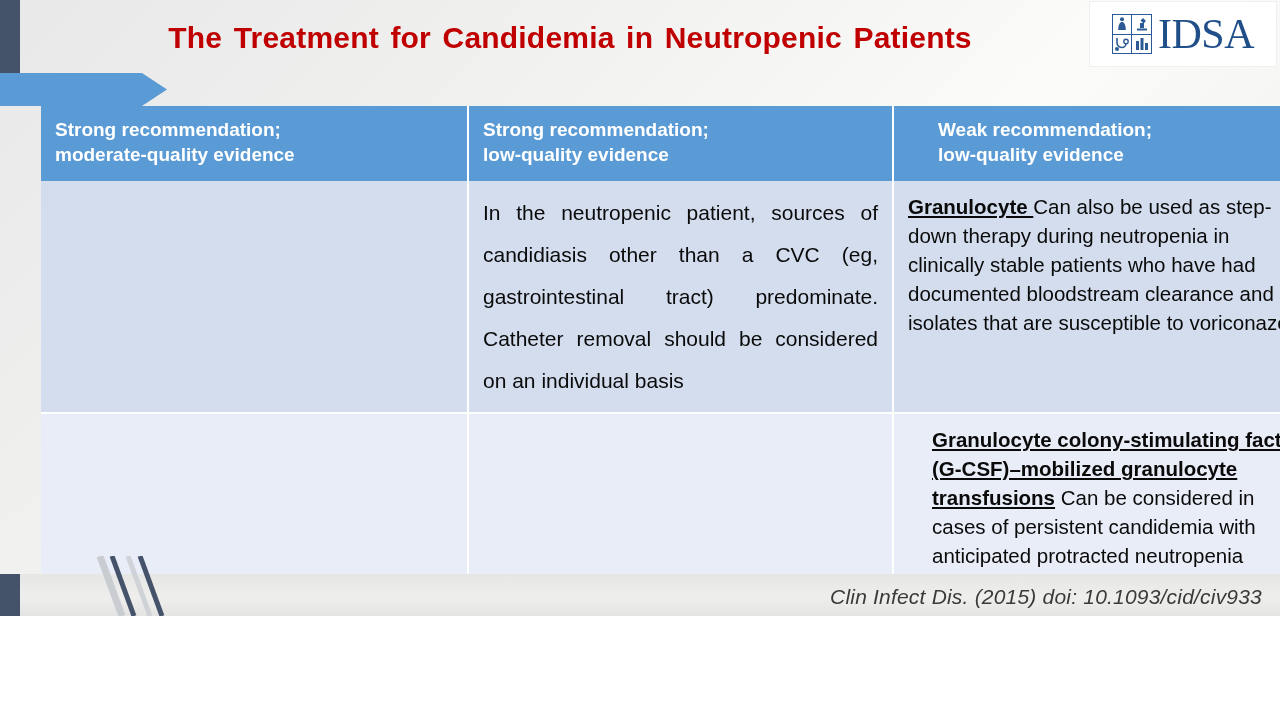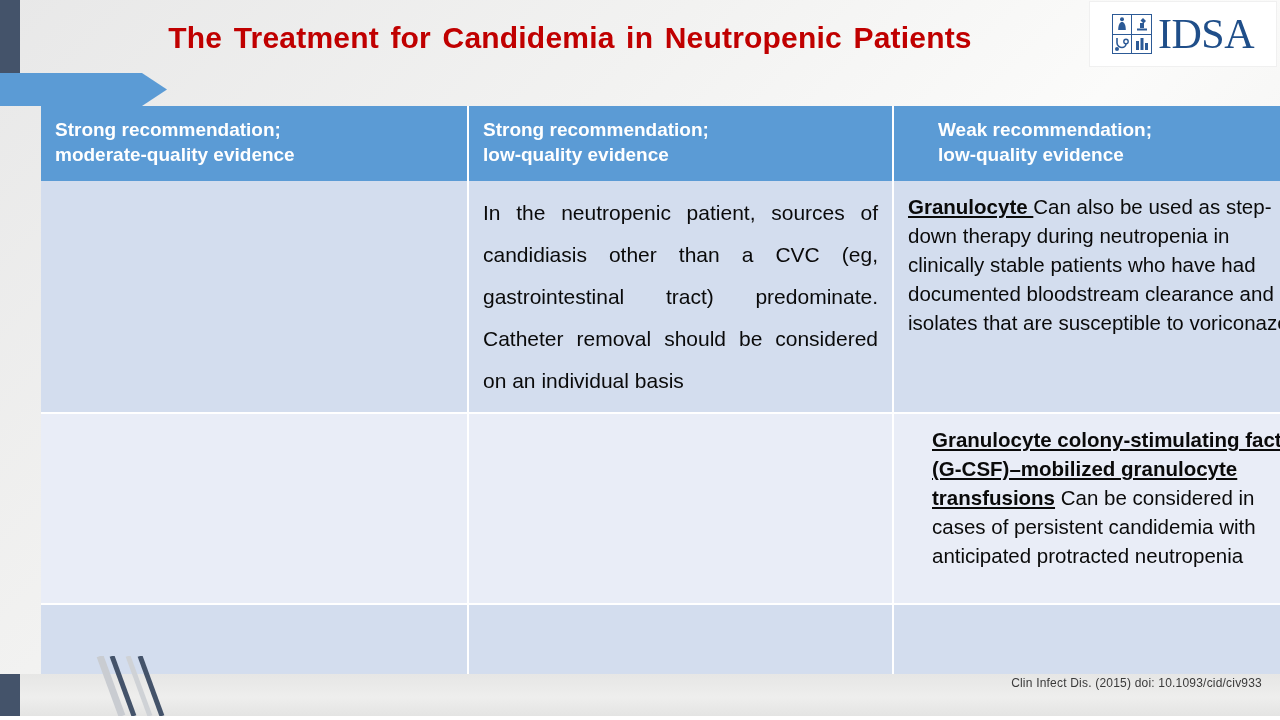--- a/index.html
+++ b/index.html
@@ -9,21 +9,21 @@
   body {
     width: 1280px;
     height: 720px;
     overflow: hidden;
     font-family: "Liberation Sans", sans-serif;
     background: #ffffff;
   }
   .slide {
     position: relative;
     width: 1280px;
-    height: 716px;
+    height: 616px;
     background: linear-gradient(135deg, #e8e8e8 0%, #f2f2f1 35%, #fbfbfa 60%, #ececeb 100%);
     overflow: hidden;
   }
 
   
   .deco-navy-top {
     position: absolute;
     left: 0;
     top: 0;
     width: 20px;
@@ -190,22 +190,23 @@
     left: 88px;
     bottom: 0;
     width: 130px;
     height: 60px;
     overflow: hidden;
   }
   .footer-slashes svg { display: block; }
   .citation {
     position: absolute;
     right: 18px;
-    bottom: 26px;
-    font-size: 12px;
+    bottom: 7px;
+    font-size: 21px;
+    font-style: italic;
     color: #3a3a3a;
     letter-spacing: 0.2px;
     white-space: nowrap;
   }
 </style>
 </head>
 <body>
 
 <div class="slide">
 

